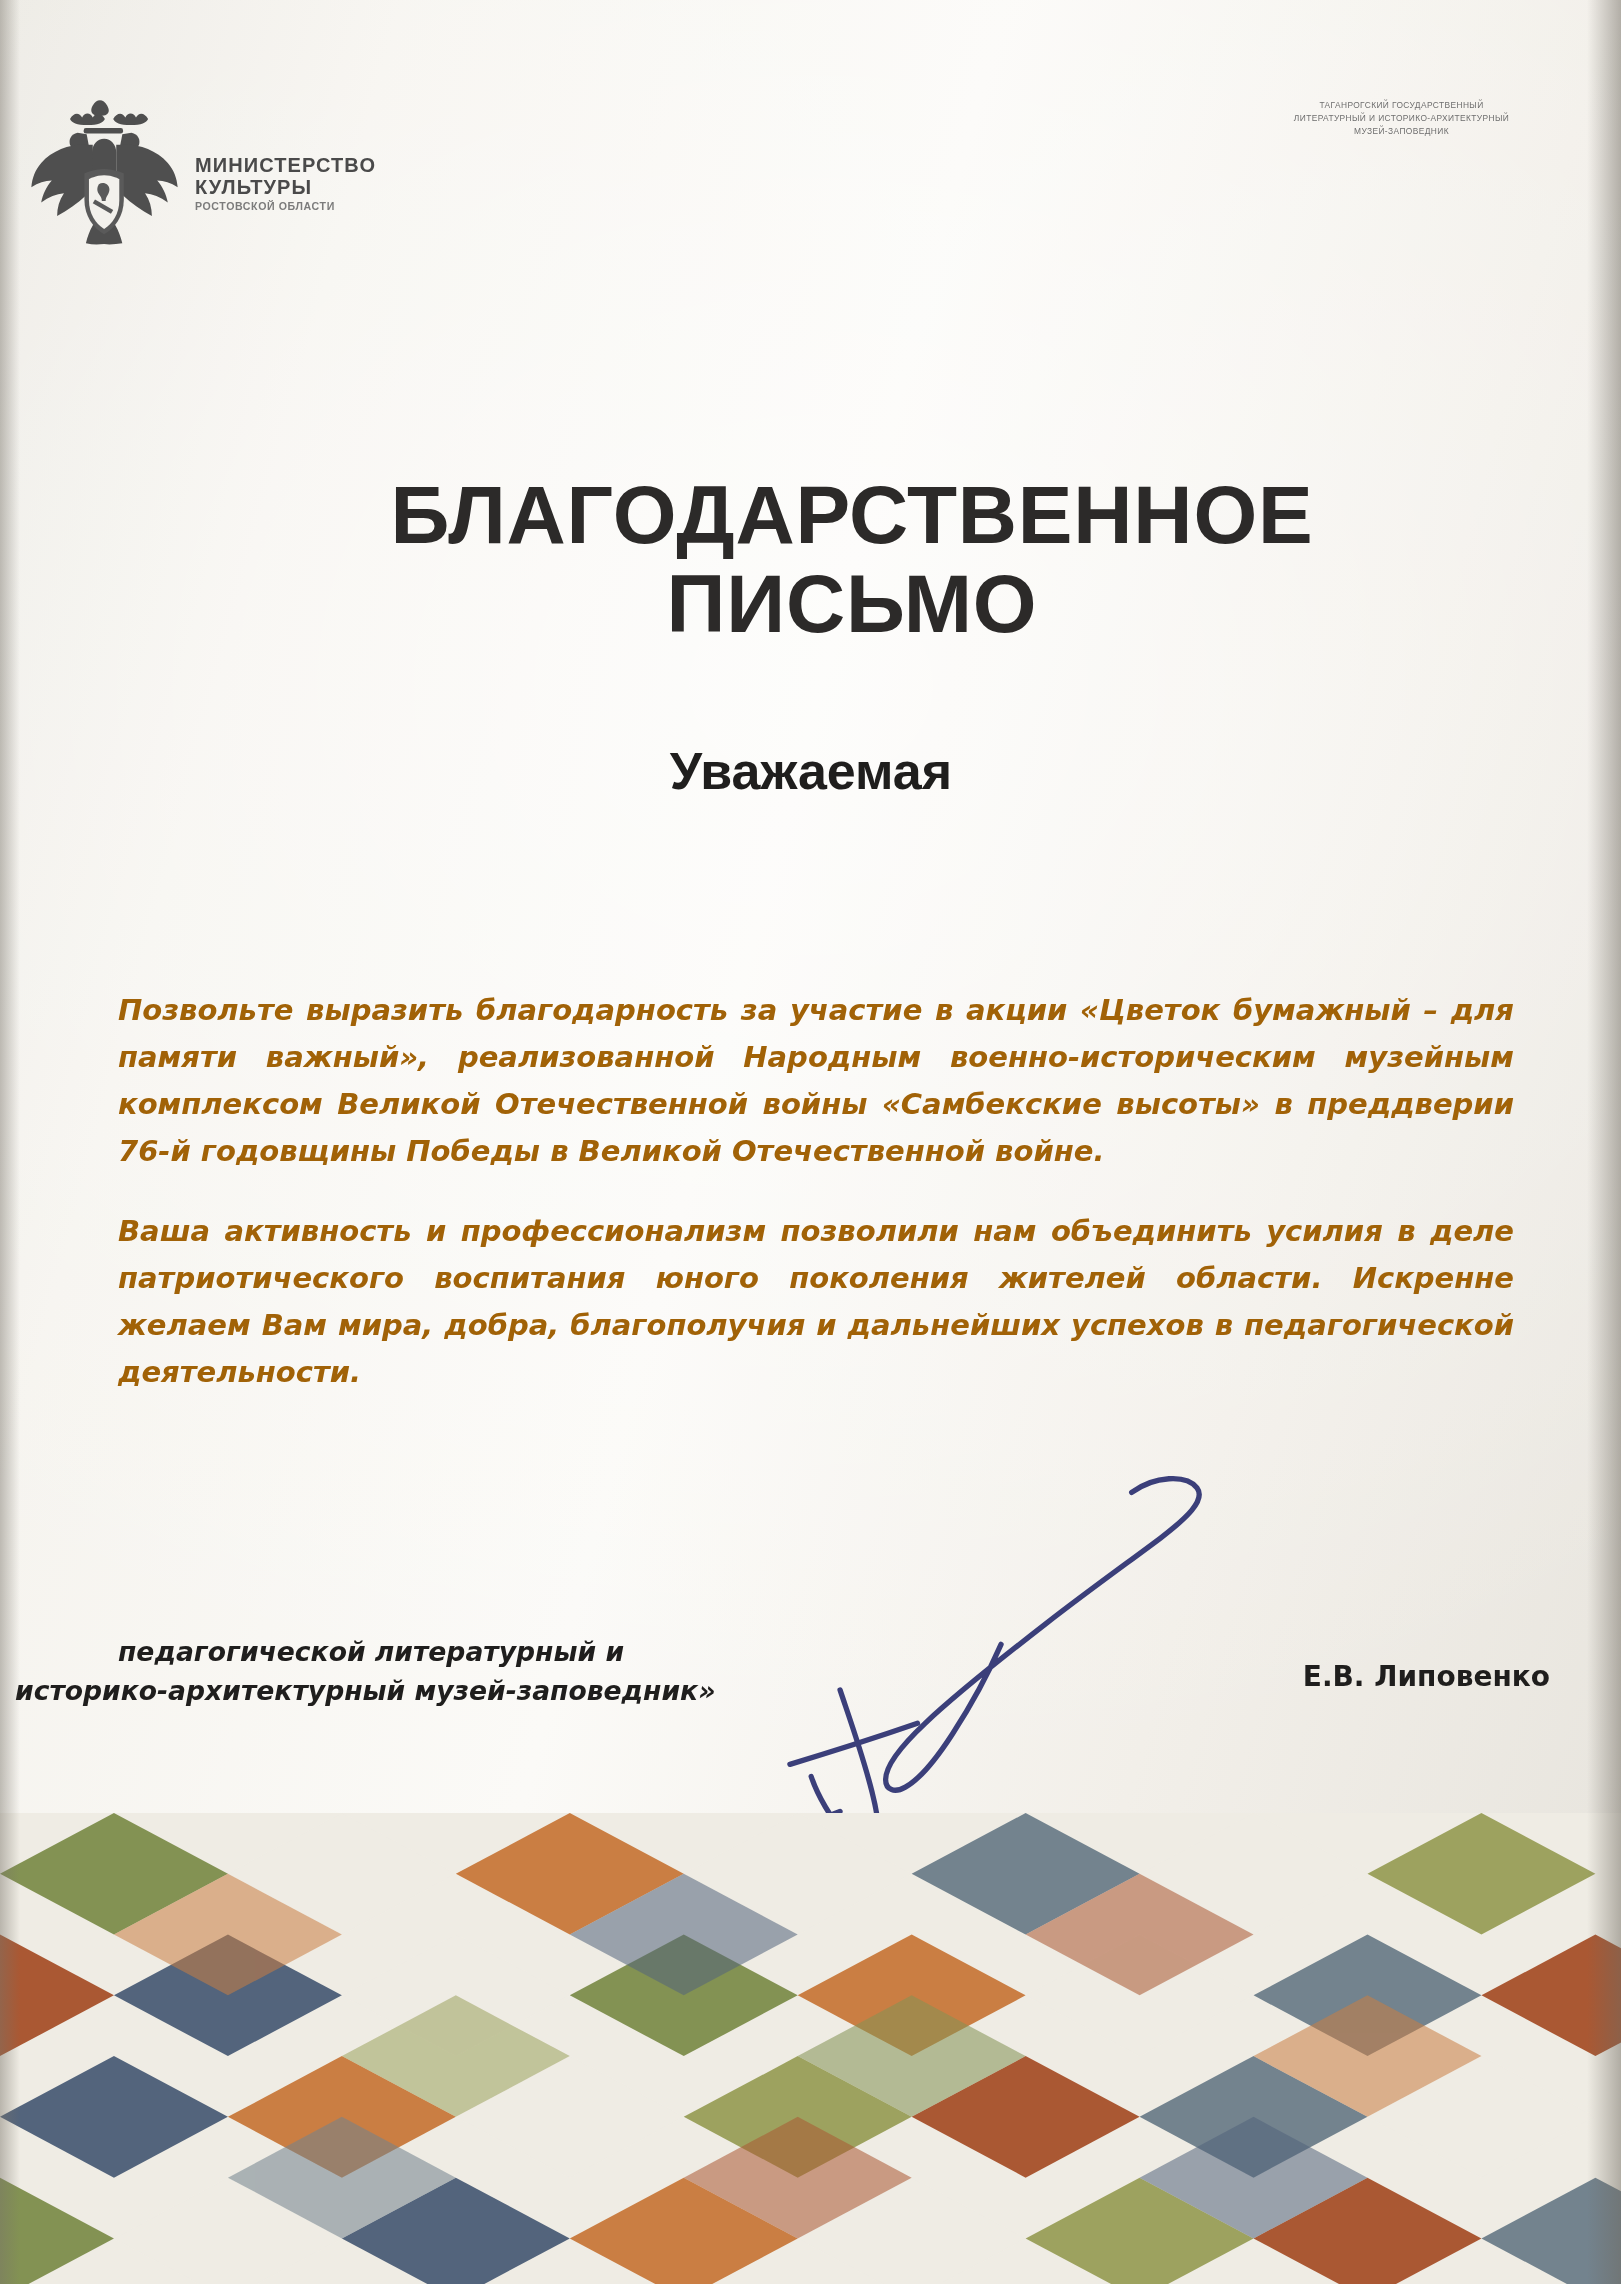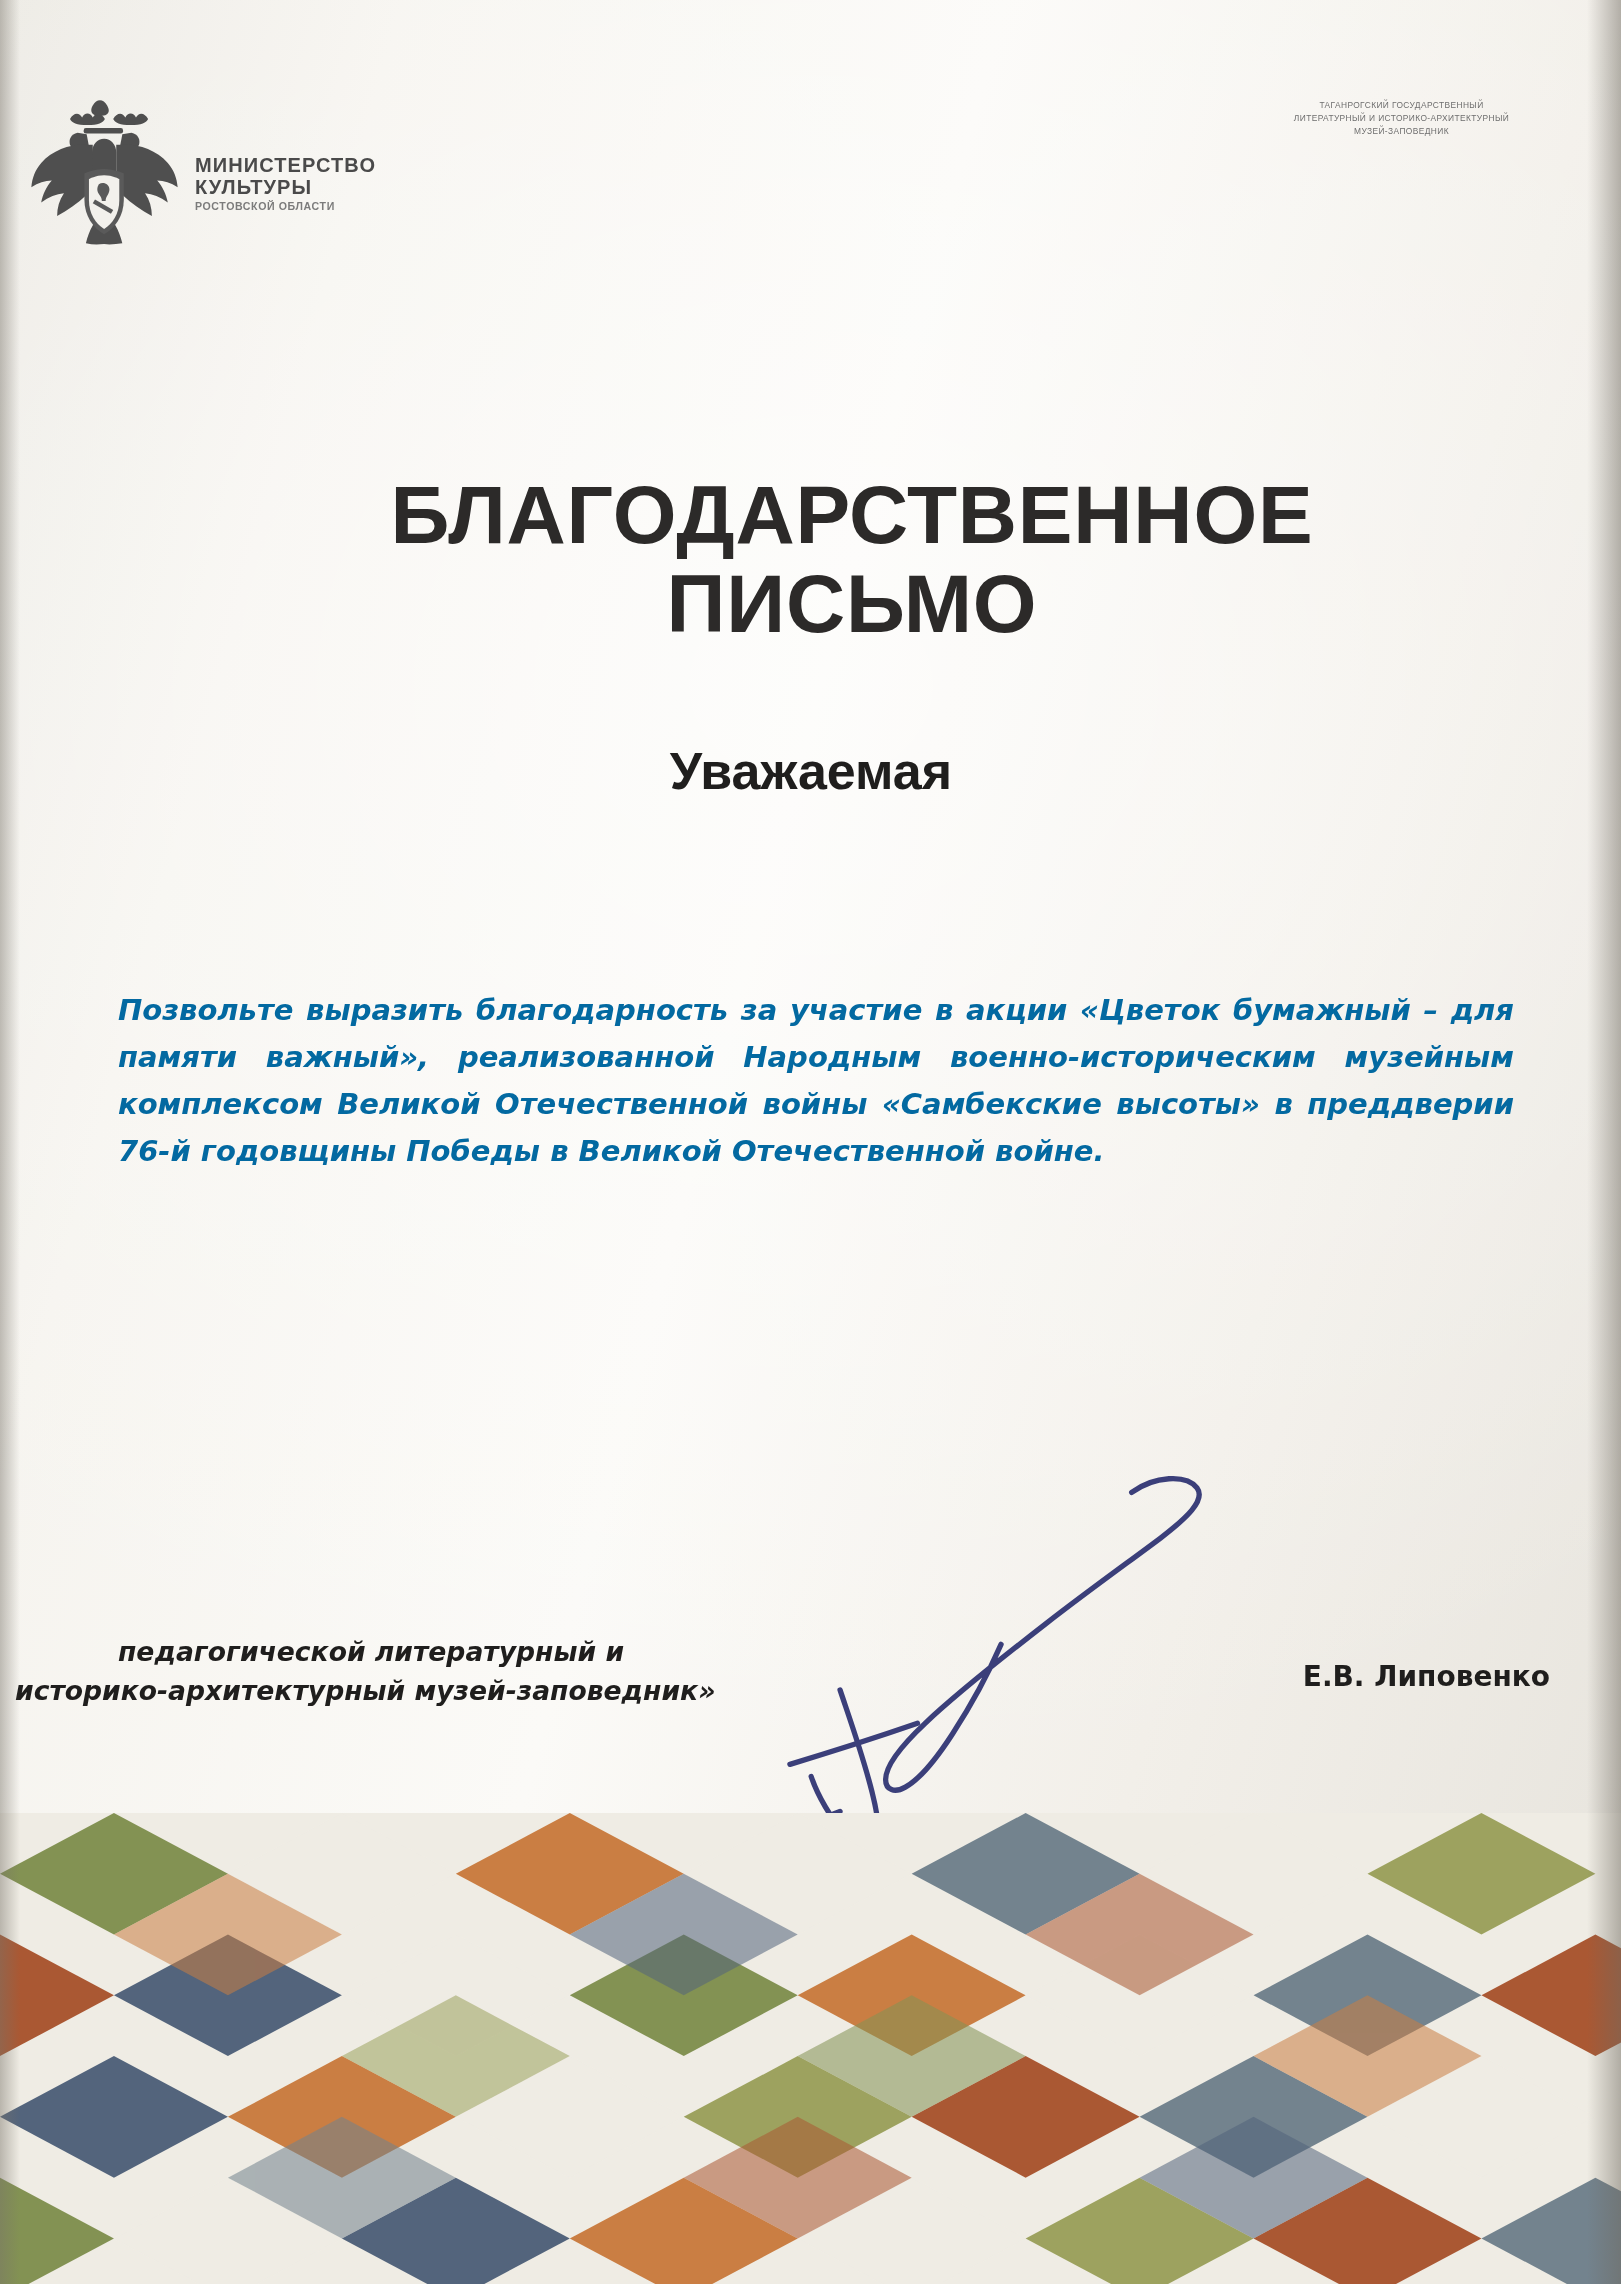--- a/index.html
+++ b/index.html
@@ -133,21 +133,21 @@
   }
 
   
   .body-text {
     position: absolute;
     top: 987px;
     left: 118px;
     width: 1396px;
     font-size: 29px;
     line-height: 1.62;
-    color: #0369a1;
+    color: #a16207;
     font-style: italic;
     font-weight: 600;
     text-align: justify;
     font-family: "DejaVu Sans", sans-serif;
   }
   .body-text p { margin: 0 0 33px 0; }
   .body-text p:last-child { margin-bottom: 0; }
 
   
   .sign-left {
@@ -250,20 +250,21 @@
 
   <div class="main-title">
     <span>БЛАГОДАРСТВЕННОЕ</span>
     <span class="l2">ПИСЬМО</span>
   </div>
 
   <div class="salutation">Уважаемая</div>
 
   <div class="body-text">
     <p>Позвольте выразить благодарность за участие в акции «Цветок бумажный – для памяти важный», реализованной Народным военно-историческим музейным комплексом Великой Отечественной войны «Самбекские высоты» в преддверии 76-й годовщины Победы в Великой Отечественной войне.</p>
+    <p>Ваша активность и профессионализм позволили нам объединить усилия в деле патриотического воспитания юного поколения жителей  области. Искренне желаем Вам мира, добра, благополучия и дальнейших успехов в педагогической деятельности.</p>
   </div>
 
   <div class="sign-left">
     <div class="ln2">педагогической литературный и</div>
     <div class="ln3">историко-архитектурный музей-заповедник»</div>
   </div>
 
   <div class="signature">
     <svg viewBox="0 0 740 620" xmlns="http://www.w3.org/2000/svg">
       <g fill="none" stroke="#3b3f7a" stroke-width="7" stroke-linecap="round" stroke-linejoin="round">

